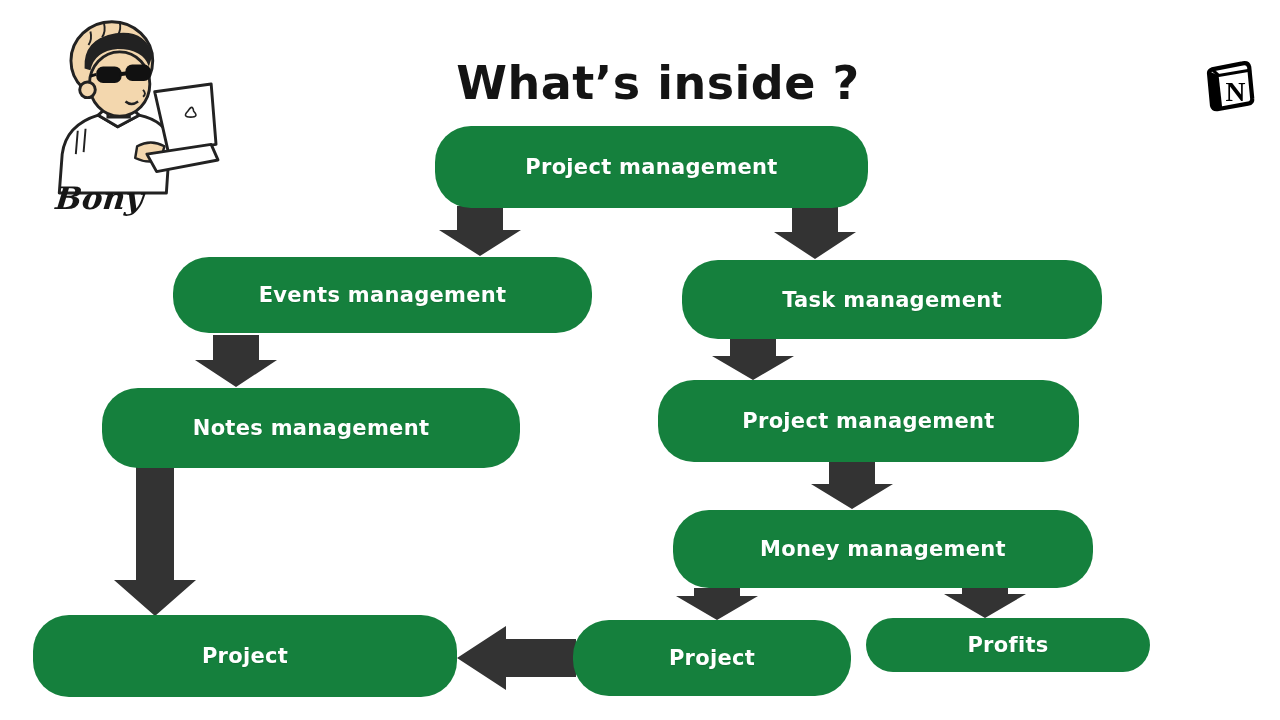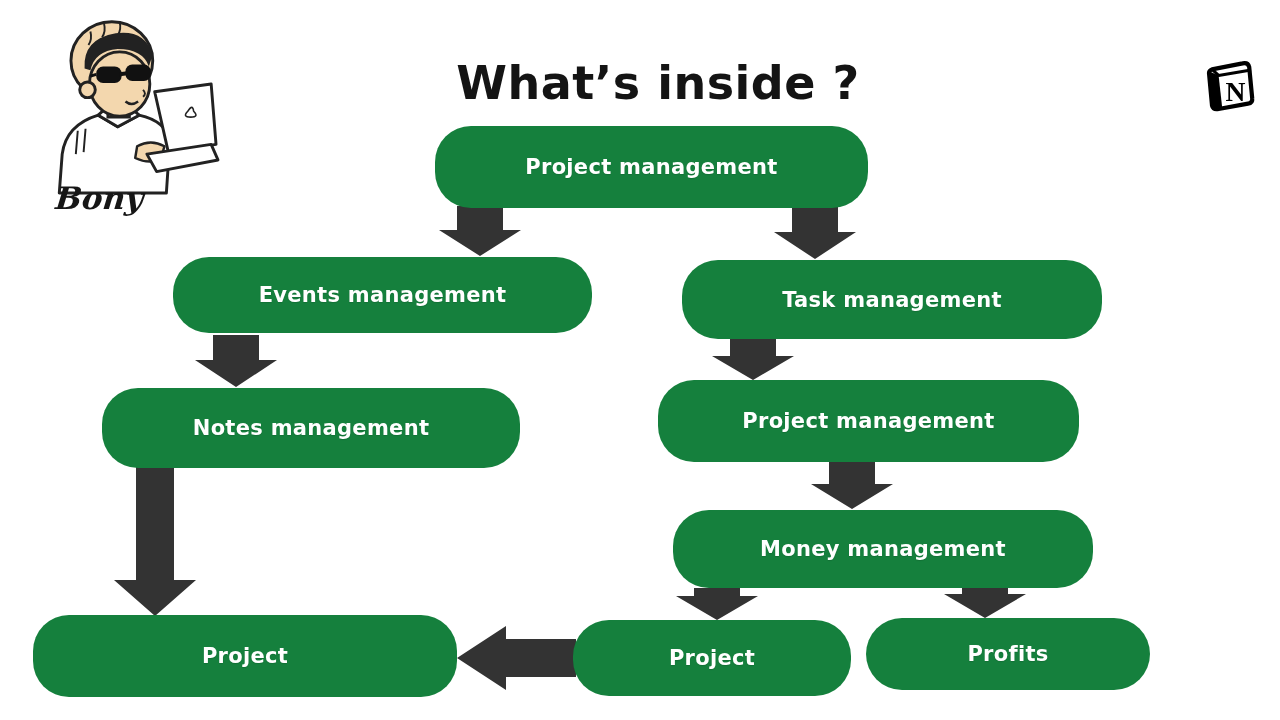--- a/index.html
+++ b/index.html
@@ -116,17 +116,17 @@
   </div>
 
   <div class="node" style="left:33px;top:615px;width:424px;height:82px">
     <span>Project</span>
   </div>
 
   <div class="node" style="left:573px;top:620px;width:278px;height:76px">
     <span>Project</span>
   </div>
 
-  <div class="node" style="left:866px;top:618px;width:284px;height:72px">
+  <div class="node" style="left:866px;top:618px;width:284px;height:54px">
     <span>Profits</span>
   </div>
 
 </div>
 
 </body></html>

